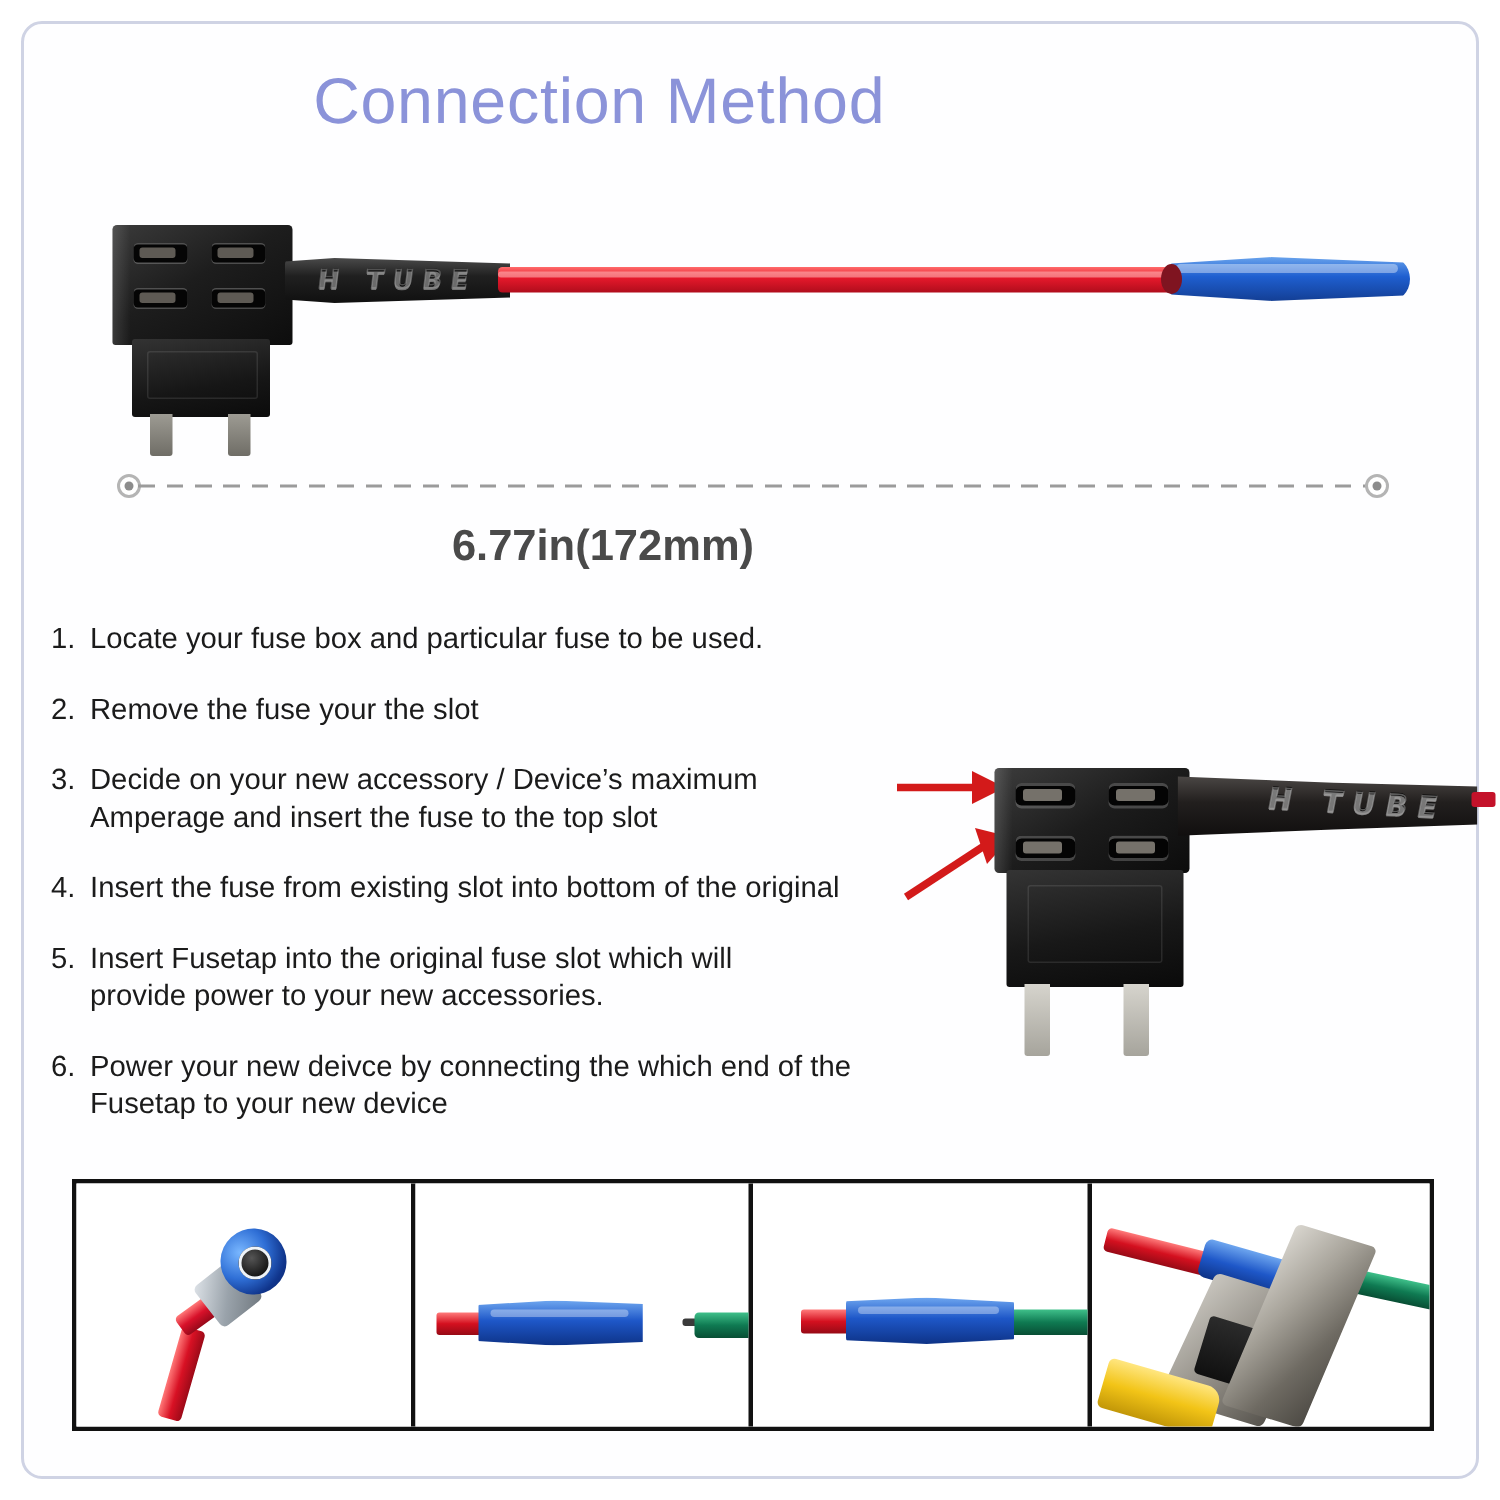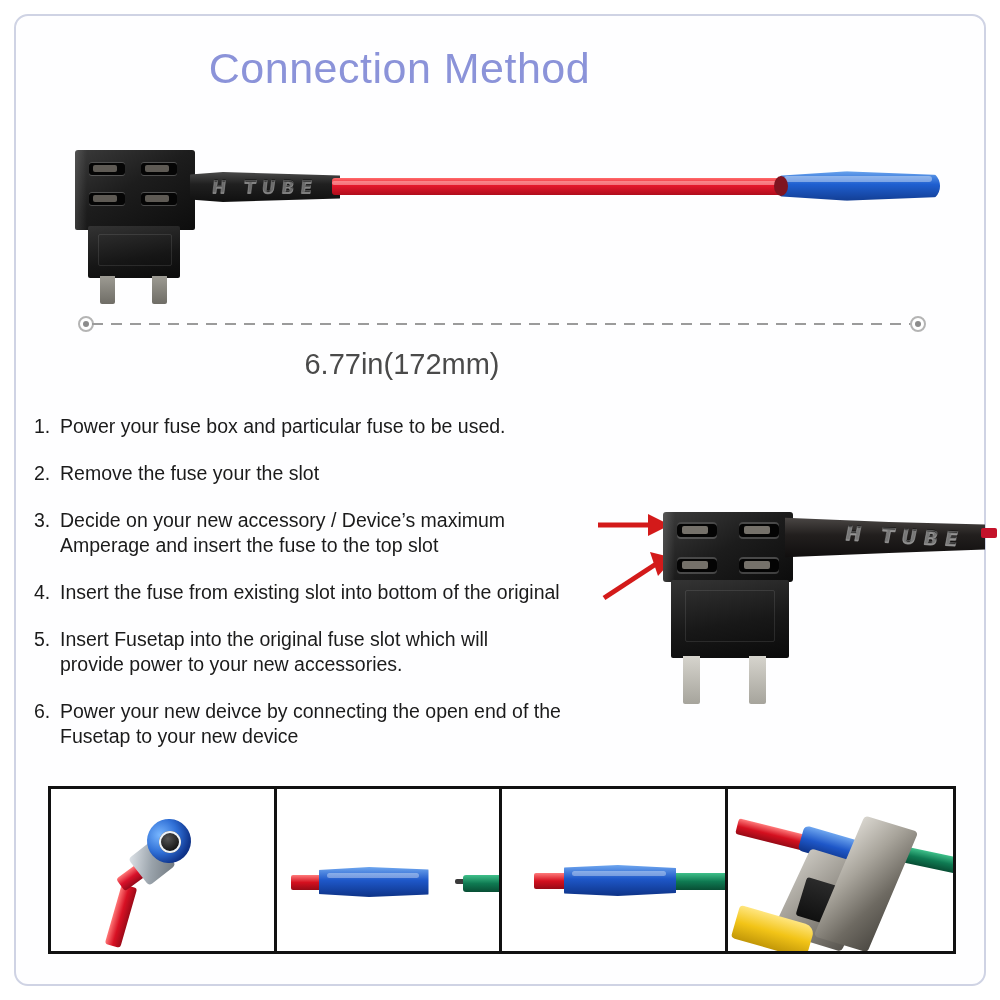--- a/index.html
+++ b/index.html
@@ -213,20 +213,21 @@
   .dim-end.left  { left: 0; }
   .dim-end.right { right: 0; }
 
   #dimlabel {
     position: absolute;
     left: 0; top: 348px; width: 804px;
     text-align: center;
     font-size: 29px;
     color: #4a4a4a;
     font-family: "Liberation Sans", sans-serif;
+    font-weight: bold;
   }
 
   
   #steps {
     position: absolute;
     left: 34px;
     top: 414px;
     width: 620px;
   }
   .step {
@@ -512,21 +513,21 @@
     <div class="dim-end left"></div>
     <div class="dash"></div>
     <div class="dim-end right"></div>
   </div>
   <div id="dimlabel">6.77in(172mm)</div>
 
   <div id="steps">
 
     <div class="step">
       <span class="num">1.</span>
-      <span class="txt">Power your fuse box and particular fuse to be used.</span>
+      <span class="txt">Locate your fuse box and particular fuse to be used.</span>
     </div>
 
     <div class="step">
       <span class="num">2.</span>
       <span class="txt">Remove the fuse your the slot</span>
     </div>
 
     <div class="step">
       <span class="num">3.</span>
       <span class="txt">Decide on your new accessory / Device’s maximum
@@ -539,21 +540,21 @@
     </div>
 
     <div class="step">
       <span class="num">5.</span>
       <span class="txt">Insert Fusetap into the original fuse slot which will
 provide power to your new accessories.</span>
     </div>
 
     <div class="step">
       <span class="num">6.</span>
-      <span class="txt">Power your new deivce by connecting the open end of the
+      <span class="txt">Power your new deivce by connecting the which end of the
 Fusetap to your new device</span>
     </div>
   </div>
 
   <svg class="arrow" style="left:596px; top:508px;" width="78" height="34" viewBox="0 0 78 34">
     <path d="M2 17 H54" stroke="#d31a1a" stroke-width="5" fill="none"></path>
     <path d="M52 6 L74 17 L52 28 Z" fill="#d31a1a"></path>
   </svg>
 
   <svg class="arrow" style="left:600px; top:548px;" width="80" height="54" viewBox="0 0 80 54">

